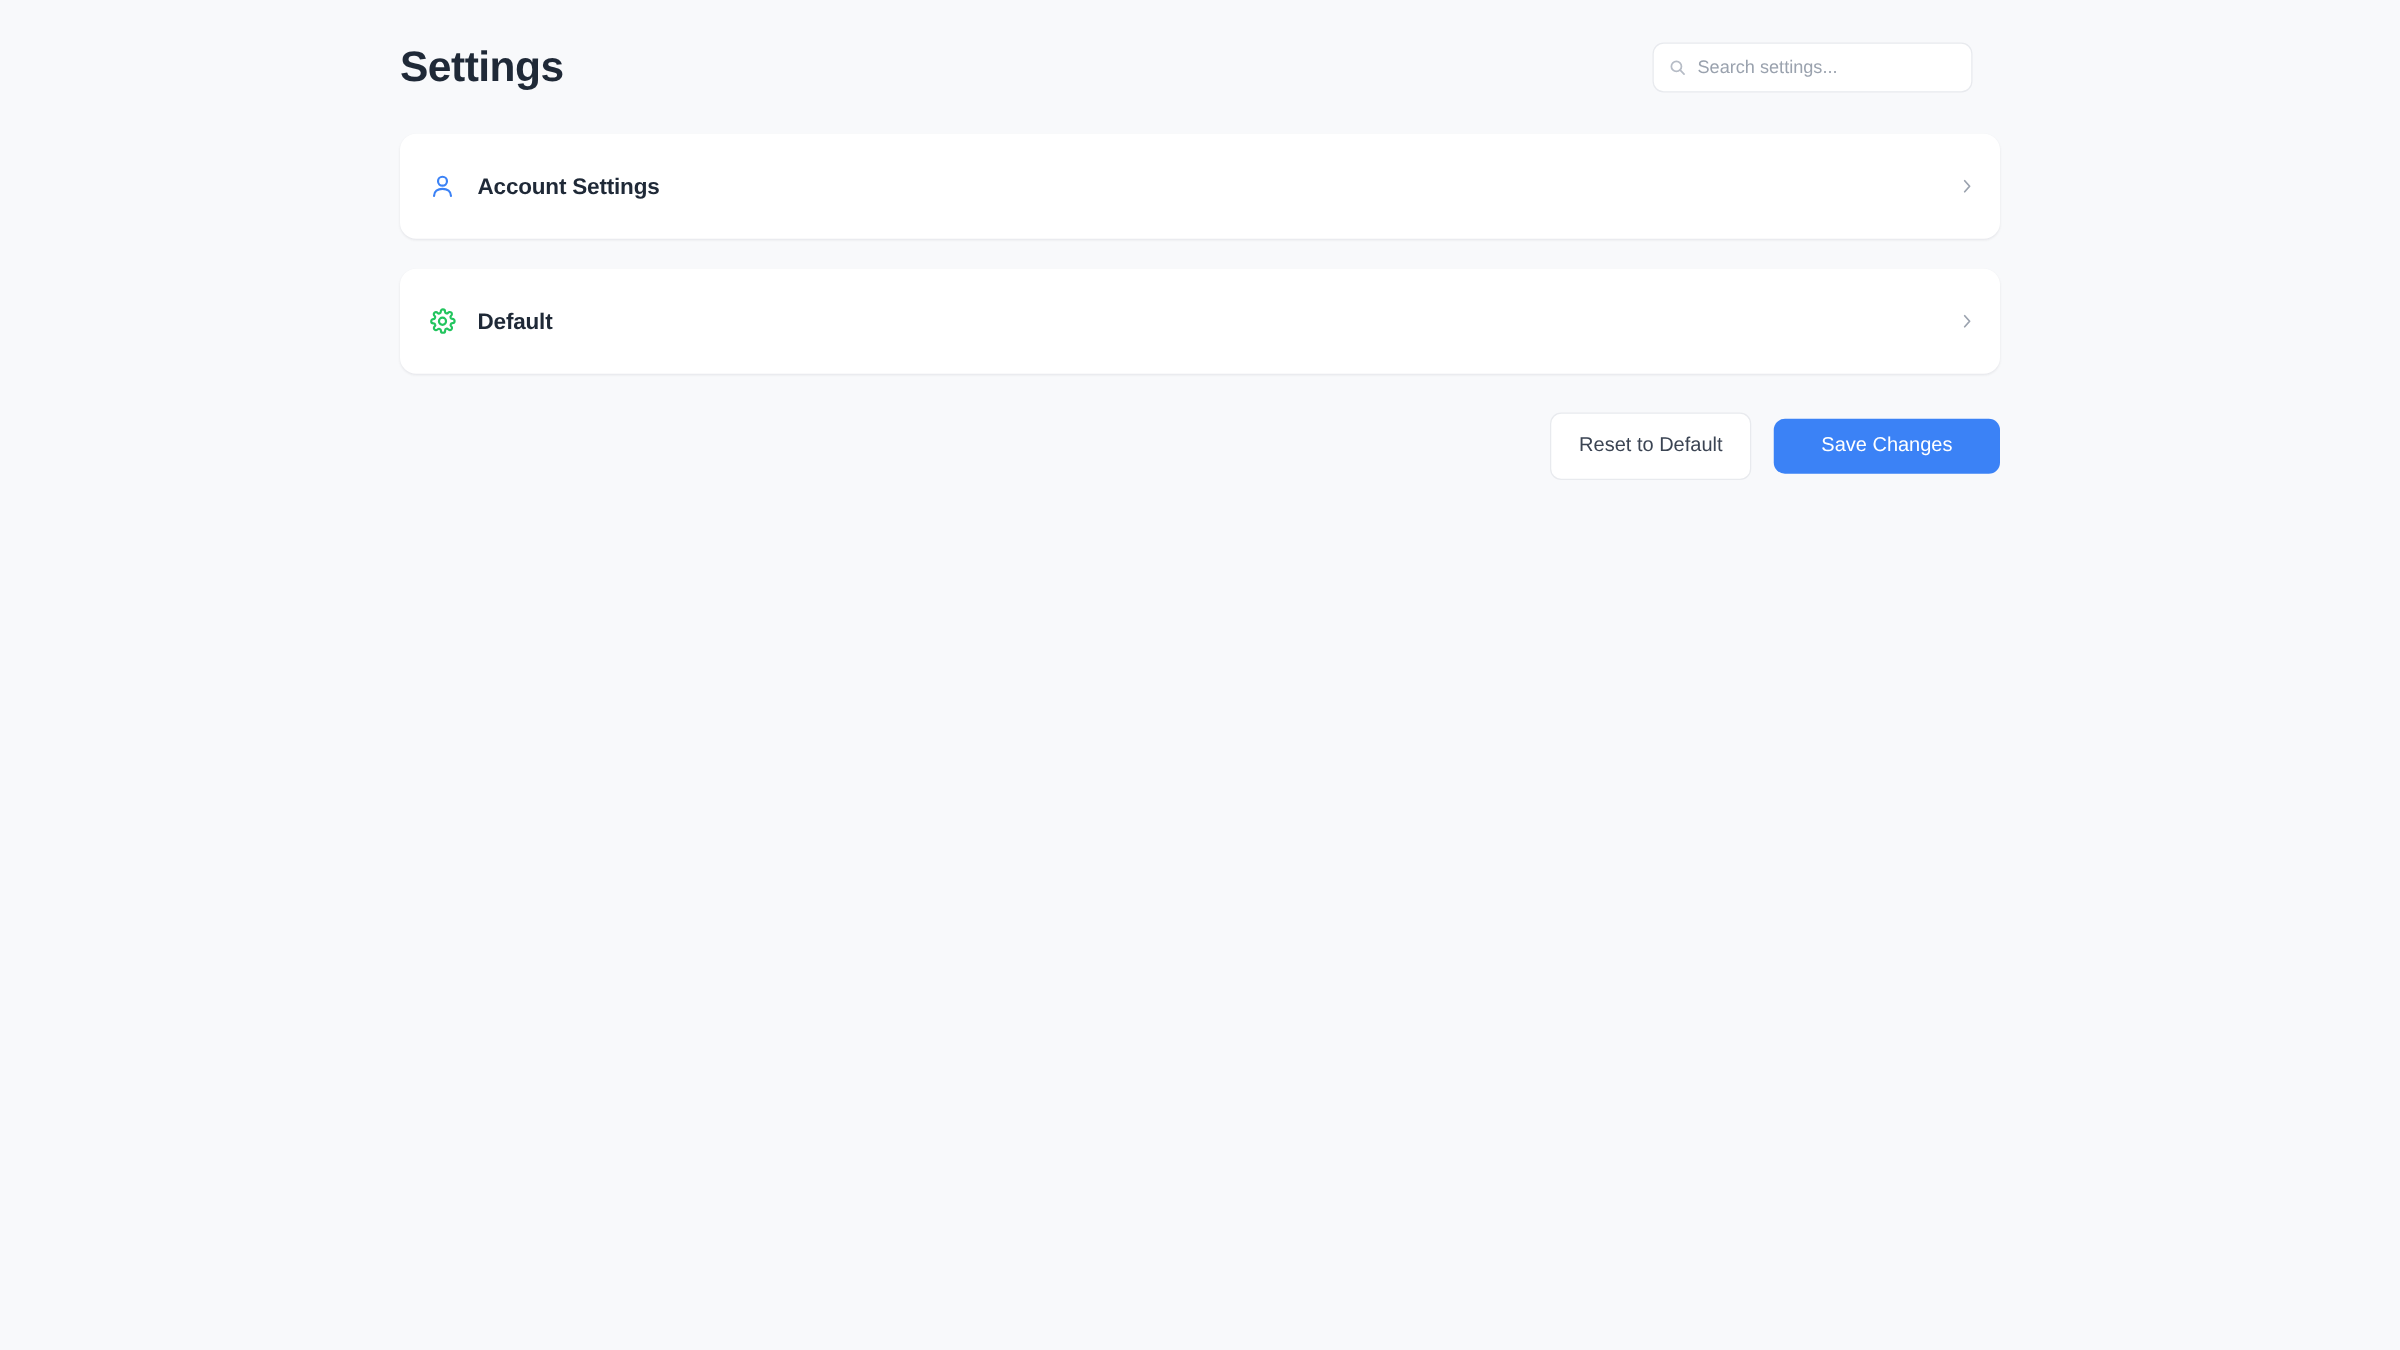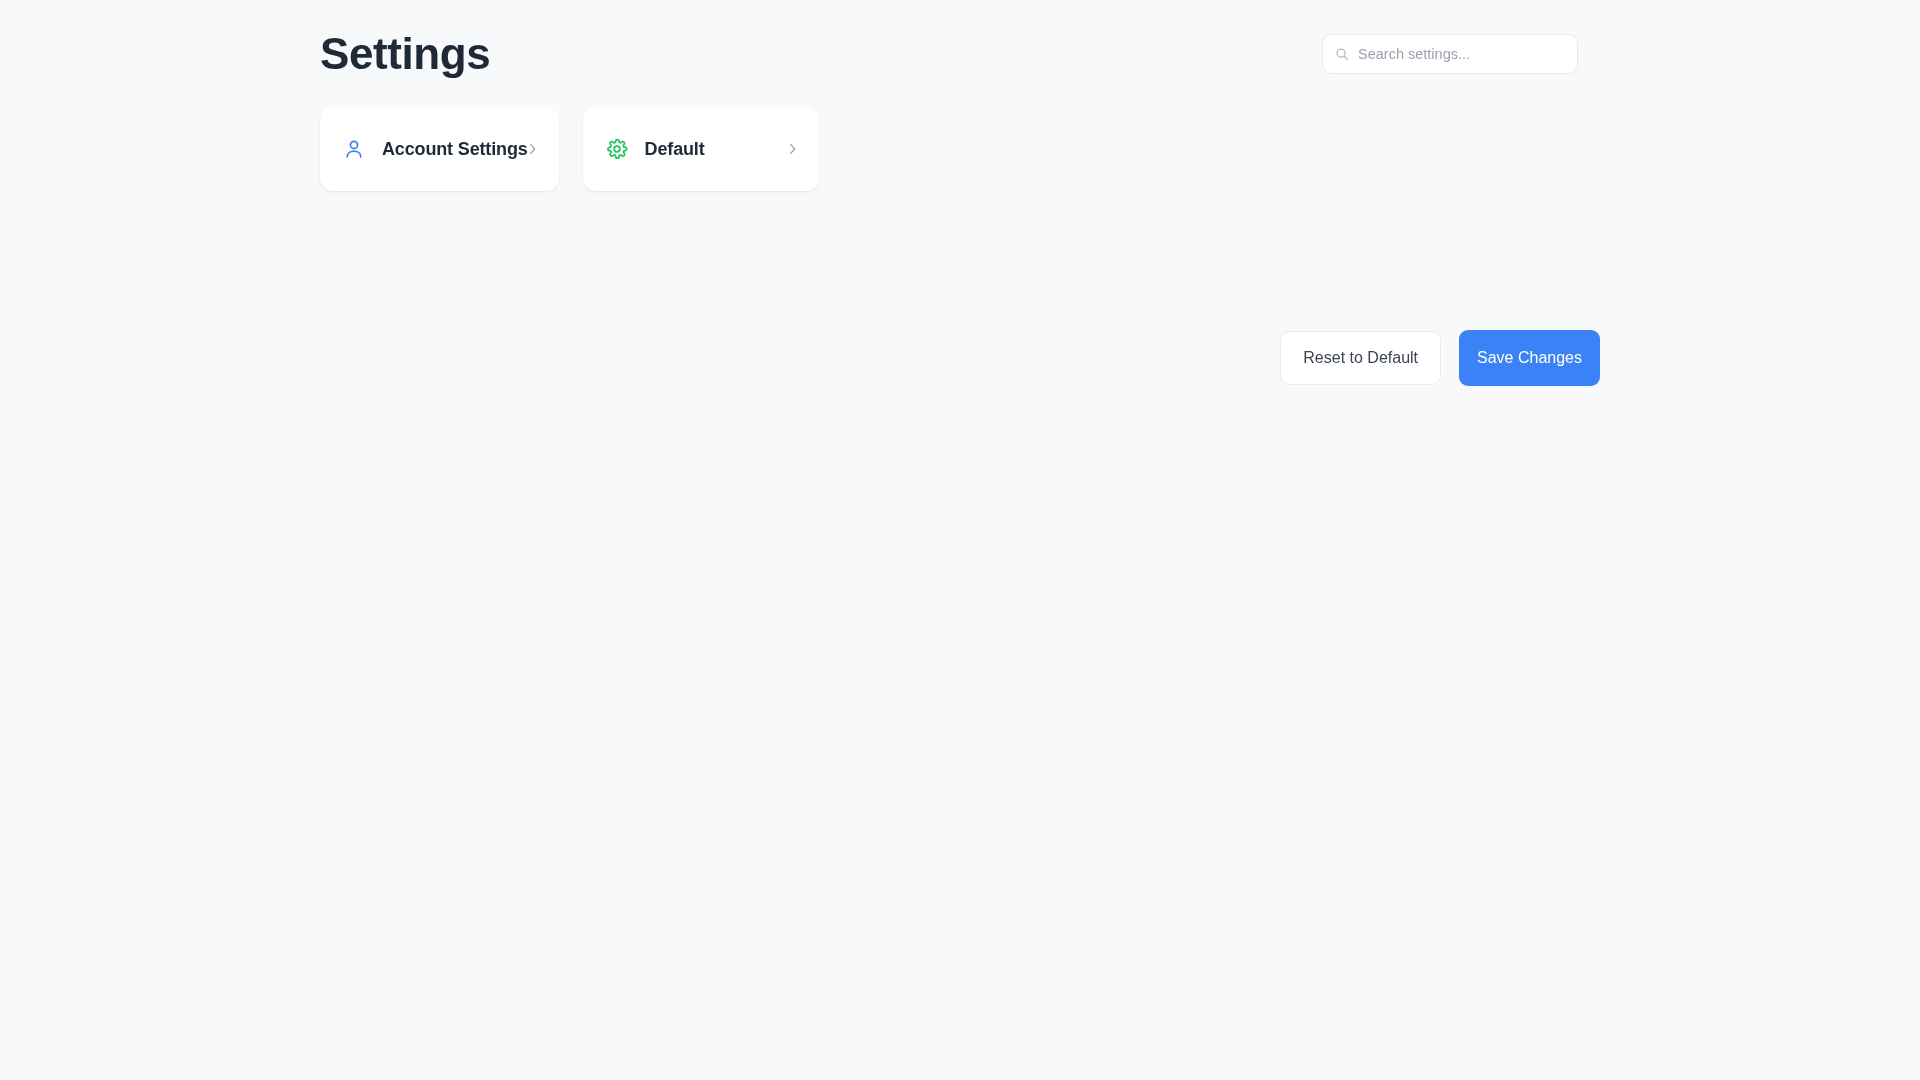--- a/index.html
+++ b/index.html
@@ -27,21 +27,21 @@
     left: 320px;
     top: 24px;
     width: 1280px;
     height: 60px;
     display: flex;
     align-items: center;
     justify-content: space-between;
   }
 
   .page-title {
-    font-size: 44px;
+    font-size: 34px;
     font-weight: 700;
     letter-spacing: -0.4px;
     color: #1f2937;
     line-height: 1;
     text-align: center;
   }
 
   .search-wrap {
     position: relative;
     width: 278px;
@@ -80,21 +80,21 @@
   }
   .search-input::placeholder { color: #9aa2ae; }
 
   
   .grid {
     position: absolute;
     left: 320px;
     top: 107px;
     width: 1280px;
     display: grid;
-    grid-template-columns: repeat(5, 1fr);
+    grid-template-columns: repeat(1, 1fr);
     gap: 24px;
   }
 
   .card {
     position: relative;
     height: 84px;
     background: #ffffff;
     border-radius: 13px;
     box-shadow: 0 1px 2px rgba(16, 24, 40, 0.05), 0 1px 3px rgba(16, 24, 40, 0.04);
     display: flex;
@@ -152,22 +152,22 @@
 
   .btn-secondary {
     height: 54px;
     padding: 0 22px;
     background: #ffffff;
     color: #3b4453;
     border: 1px solid #e8eaee;
   }
 
   .btn-primary {
-    height: 56px;
-    padding: 0 18px;
+    height: 44px;
+    padding: 0 38px;
     background: #3b82f6;
     color: #ffffff;
     border: none;
     font-weight: 400;
   }
 </style>
 </head>
 <body>
 
 <div class="page">

